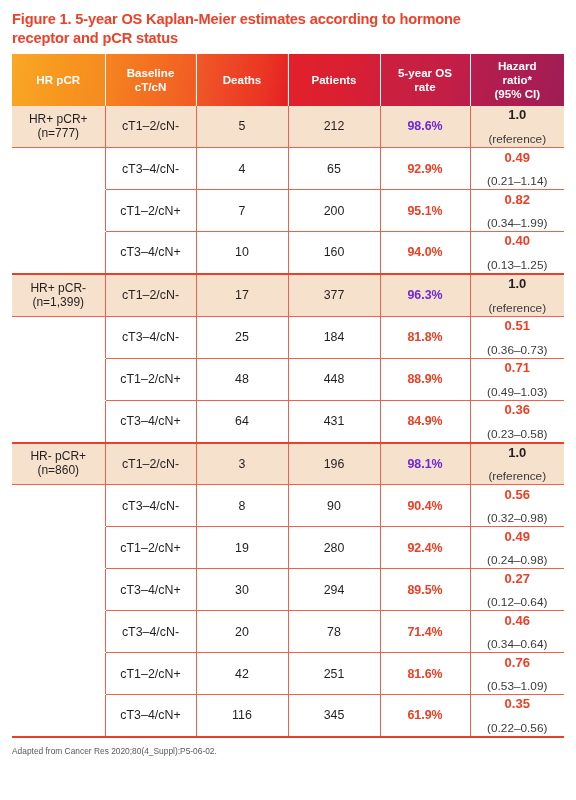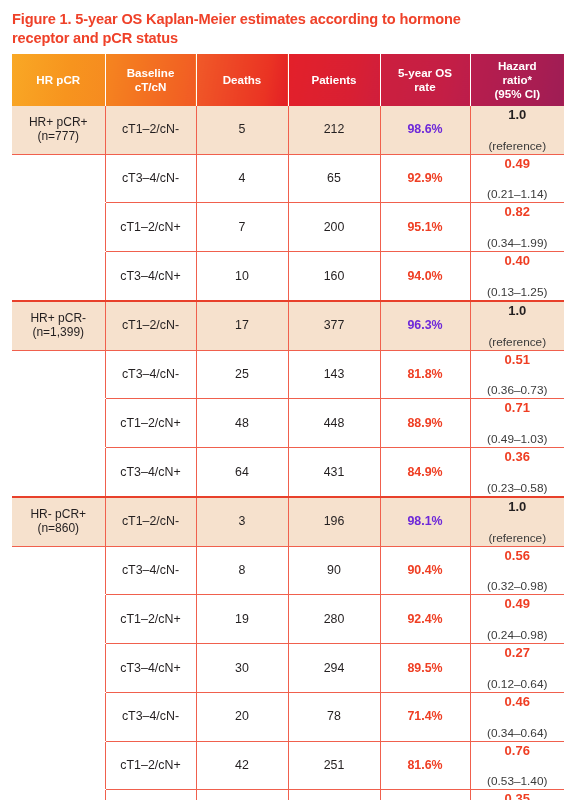--- a/index.html
+++ b/index.html
@@ -105,21 +105,21 @@
   
   td.num { font-size: 12.4px; color: #231f20; }
 
   
   td.osr { font-weight: bold; font-size: 12.4px; color: #ef3e23; }
   td.osr.ref { color: #6d28d9; }
 
   
   td.hr .hrval { display: block; font-weight: bold; font-size: 13px; color: #ef3e23; }
   td.hr.ref .hrval { color: #231f20; }
-  td.hr .hrci { display: block; font-size: 11.8px; color: #3a3a3a; margin-top: 16px; }
+  td.hr .hrci { display: block; font-size: 11.8px; color: #3a3a3a; margin-top: 9px; }
 
   
   .foot {
     padding-top: 7px;
     font-size: 8.4px;
     line-height: 1.55;
     color: #58595b;
   }
   .foot div { white-space: nowrap; }
 </style>
@@ -218,21 +218,21 @@
           <td class="osr ref">96.3%</td>
           <td class="hr ref">
             <span class="hrval">1.0</span>
             <span class="hrci">(reference)</span>
           </td>
         </tr>
         <tr>
           <td class="blank"></td>
           <td class="stage">cT3–4/cN-</td>
           <td class="num">25</td>
-          <td class="num">143</td>
+          <td class="num">184</td>
           <td class="osr">81.8%</td>
           <td class="hr">
             <span class="hrval">0.51</span>
             <span class="hrci">(0.36–0.73)</span>
           </td>
         </tr>
         <tr>
           <td class="blank"></td>
           <td class="stage">cT1–2/cN+</td>
           <td class="num">48</td>
@@ -310,21 +310,21 @@
           </td>
         </tr>
         <tr>
           <td class="blank"></td>
           <td class="stage">cT1–2/cN+</td>
           <td class="num">42</td>
           <td class="num">251</td>
           <td class="osr">81.6%</td>
           <td class="hr">
             <span class="hrval">0.76</span>
-            <span class="hrci">(0.53–1.40)</span>
+            <span class="hrci">(0.53–1.09)</span>
           </td>
         </tr>
         <tr>
           <td class="blank"></td>
           <td class="stage">cT3–4/cN+</td>
           <td class="num">116</td>
           <td class="num">345</td>
           <td class="osr">61.9%</td>
           <td class="hr">
             <span class="hrval">0.35</span>

